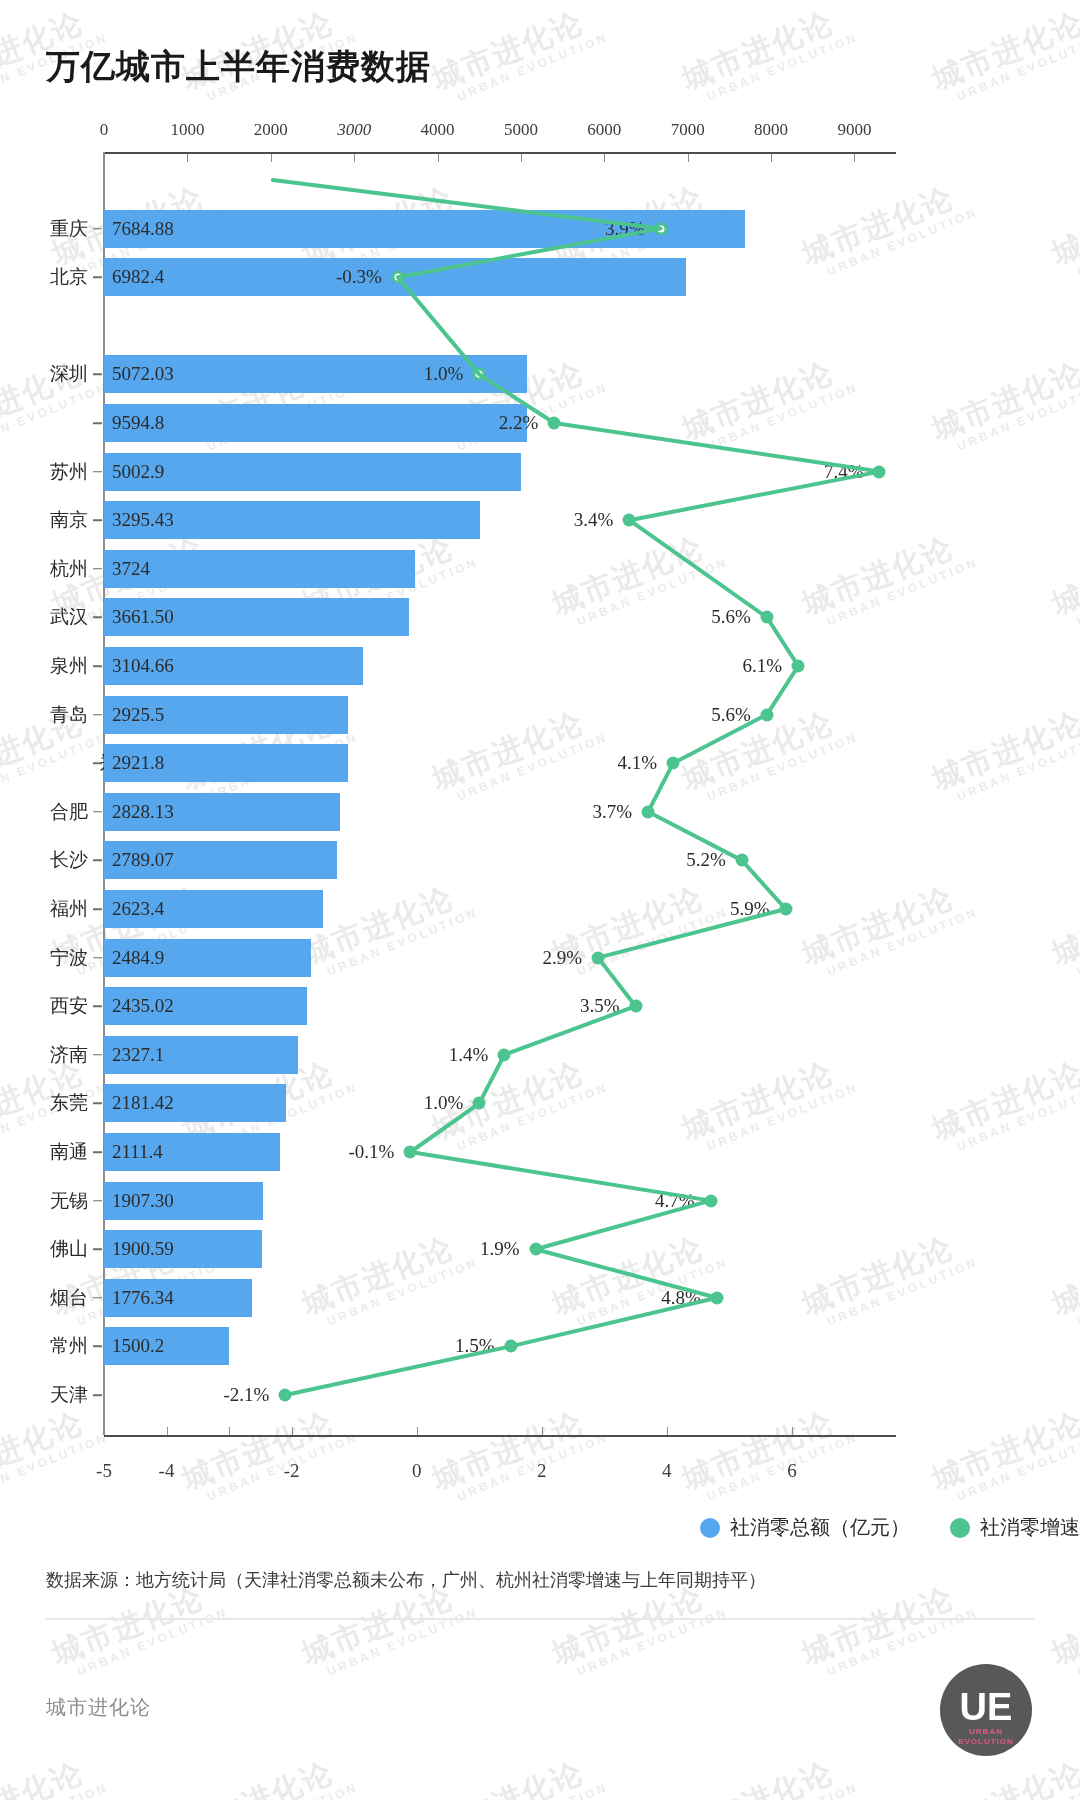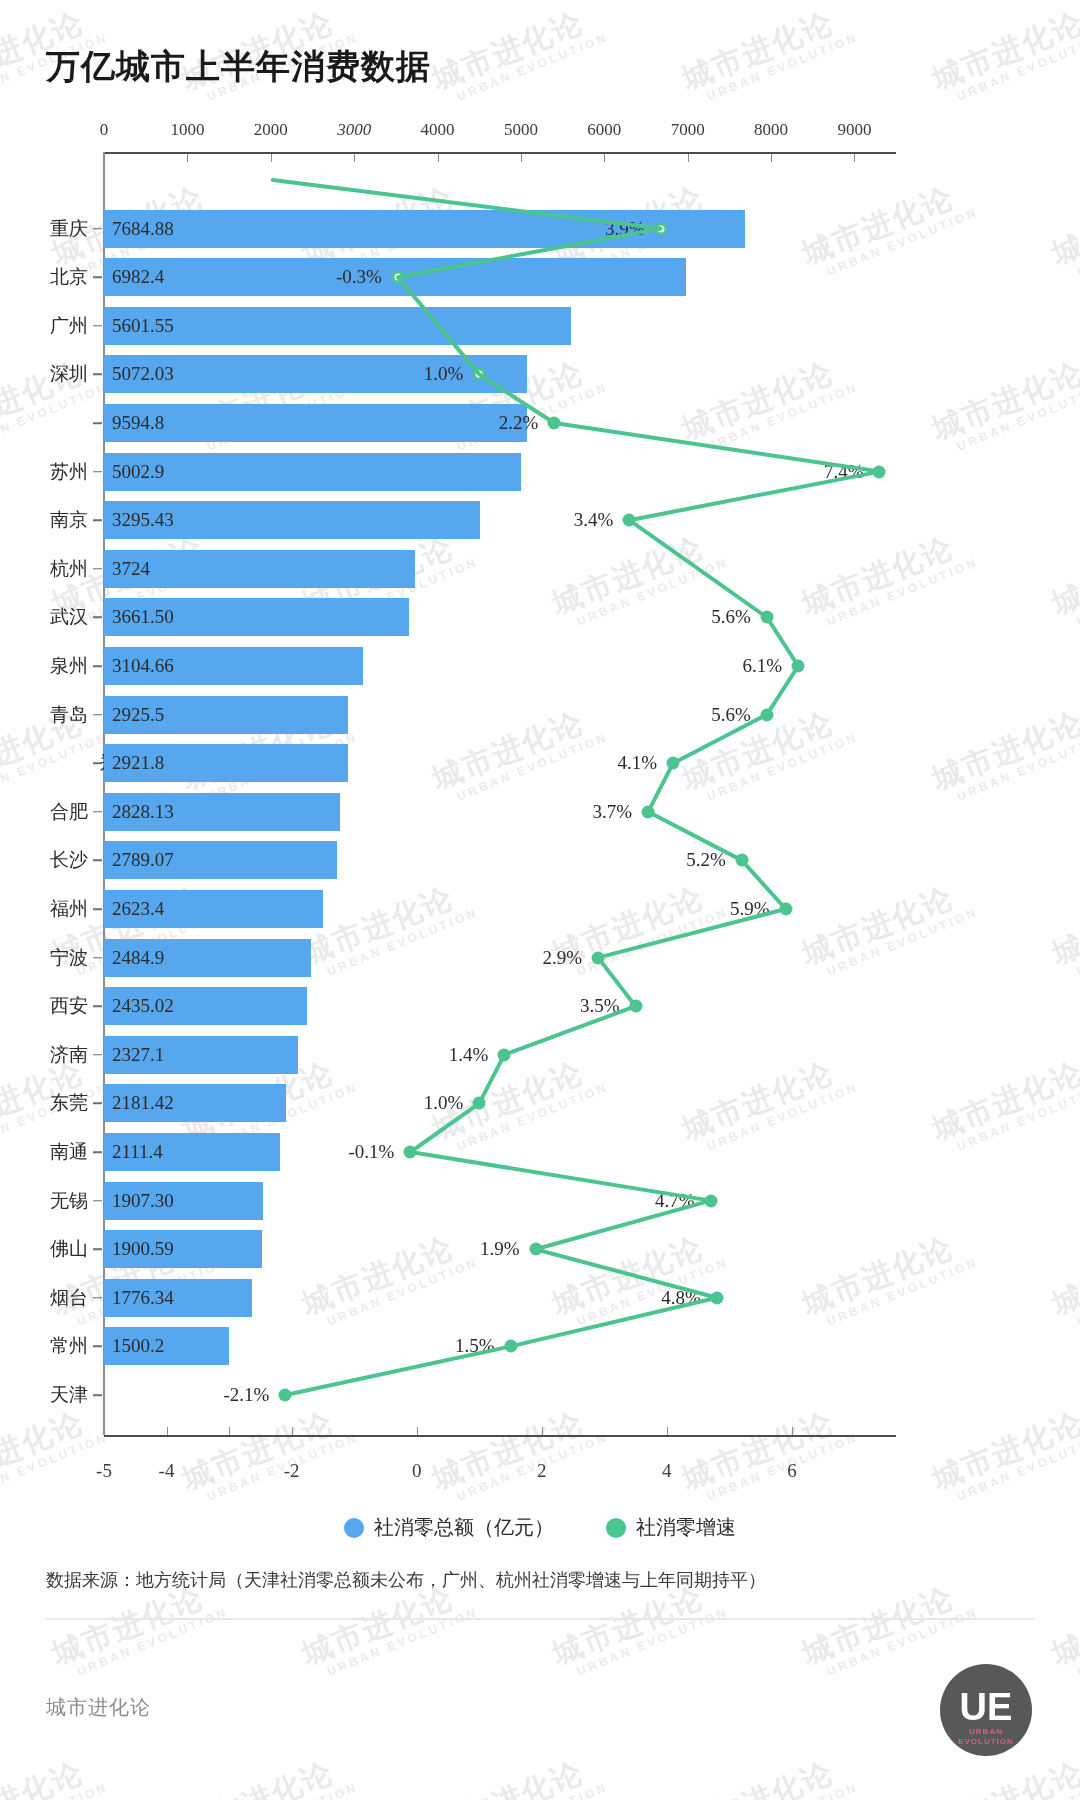--- a/index.html
+++ b/index.html
@@ -83,21 +83,21 @@
     top:50%;
   }
   .dot.hollow{background:#ffffff;border:3px solid #4cc48f;width:13px;height:13px;box-sizing:border-box;}
 
   #lineLayer{position:absolute;left:0;top:0;width:1080px;height:1800px;
              pointer-events:none;z-index:3;}
 
   
   #legend{
     position:absolute;top:1514px;left:0;width:1080px;
-    display:flex;justify-content:center;align-items:center;gap:52px;z-index:5;
+    display:flex;justify-content:flex-end;align-items:center;gap:40px;z-index:5;
   }
   .lgitem{display:flex;align-items:center;gap:10px;}
   .lgdot{width:20px;height:20px;border-radius:50%;}
   .lgtxt{font-size:20px;color:#2b2b2b;
          font-family:"Liberation Serif","DejaVu Serif",serif;}
 
   
   #note{
     position:absolute;left:46px;top:1568px;
     font-size:18px;color:#3a3a3a;z-index:5;
@@ -395,26 +395,20 @@
       <div class="pct" style="left: 558.603px; width: 86px;">3.9%</div>
     </div>
     <div class="row" style="top: 258.2px; width: 1080px; height: 38px;">
       <div class="citylabel" style="right: 992px;">北京</div>
       <div class="catdash" style="left: 93px;"></div>
       <div class="bar" style="left: 104px; width: 582.236px; background: rgb(86, 167, 238);"></div>
       <div class="barval" style="left: 112px;">6982.4</div>
       <div class="dot hollow" style="left: 397.937px;"></div>
       <div class="pct" style="left: 295.937px; width: 86px;">-0.3%</div>
     </div>
-    <div class="row" style="top: 306.8px; width: 1080px; height: 38px;">
-      <div class="citylabel" style="right: 992px;">广州</div>
-      <div class="catdash" style="left: 93px;"></div>
-      <div class="bar" style="left: 104px; width: 467.092px; background: rgb(86, 167, 238);"></div>
-      <div class="barval" style="left: 112px;">5601.55</div>
-    </div>
     <div class="row" style="top: 355.4px; width: 1080px; height: 38px; text-decoration: underline;">
       <div class="citylabel" style="right: 992px;">深圳</div>
       <div class="catdash" style="left: 93px;"></div>
       <div class="bar" style="left: 104px; width: 422.938px; background: rgb(86, 167, 238);"></div>
       <div class="barval" style="left: 112px;">5072.03</div>
       <div class="dot hollow" style="left: 479.238px;"></div>
       <div class="pct" style="left: 377.238px; width: 86px;">1.0%</div>
     </div>
     <div class="row" style="top: 404px; width: 884px; height: 38px;">
       <div class="citylabel" style="right: 992px;">成都</div>

